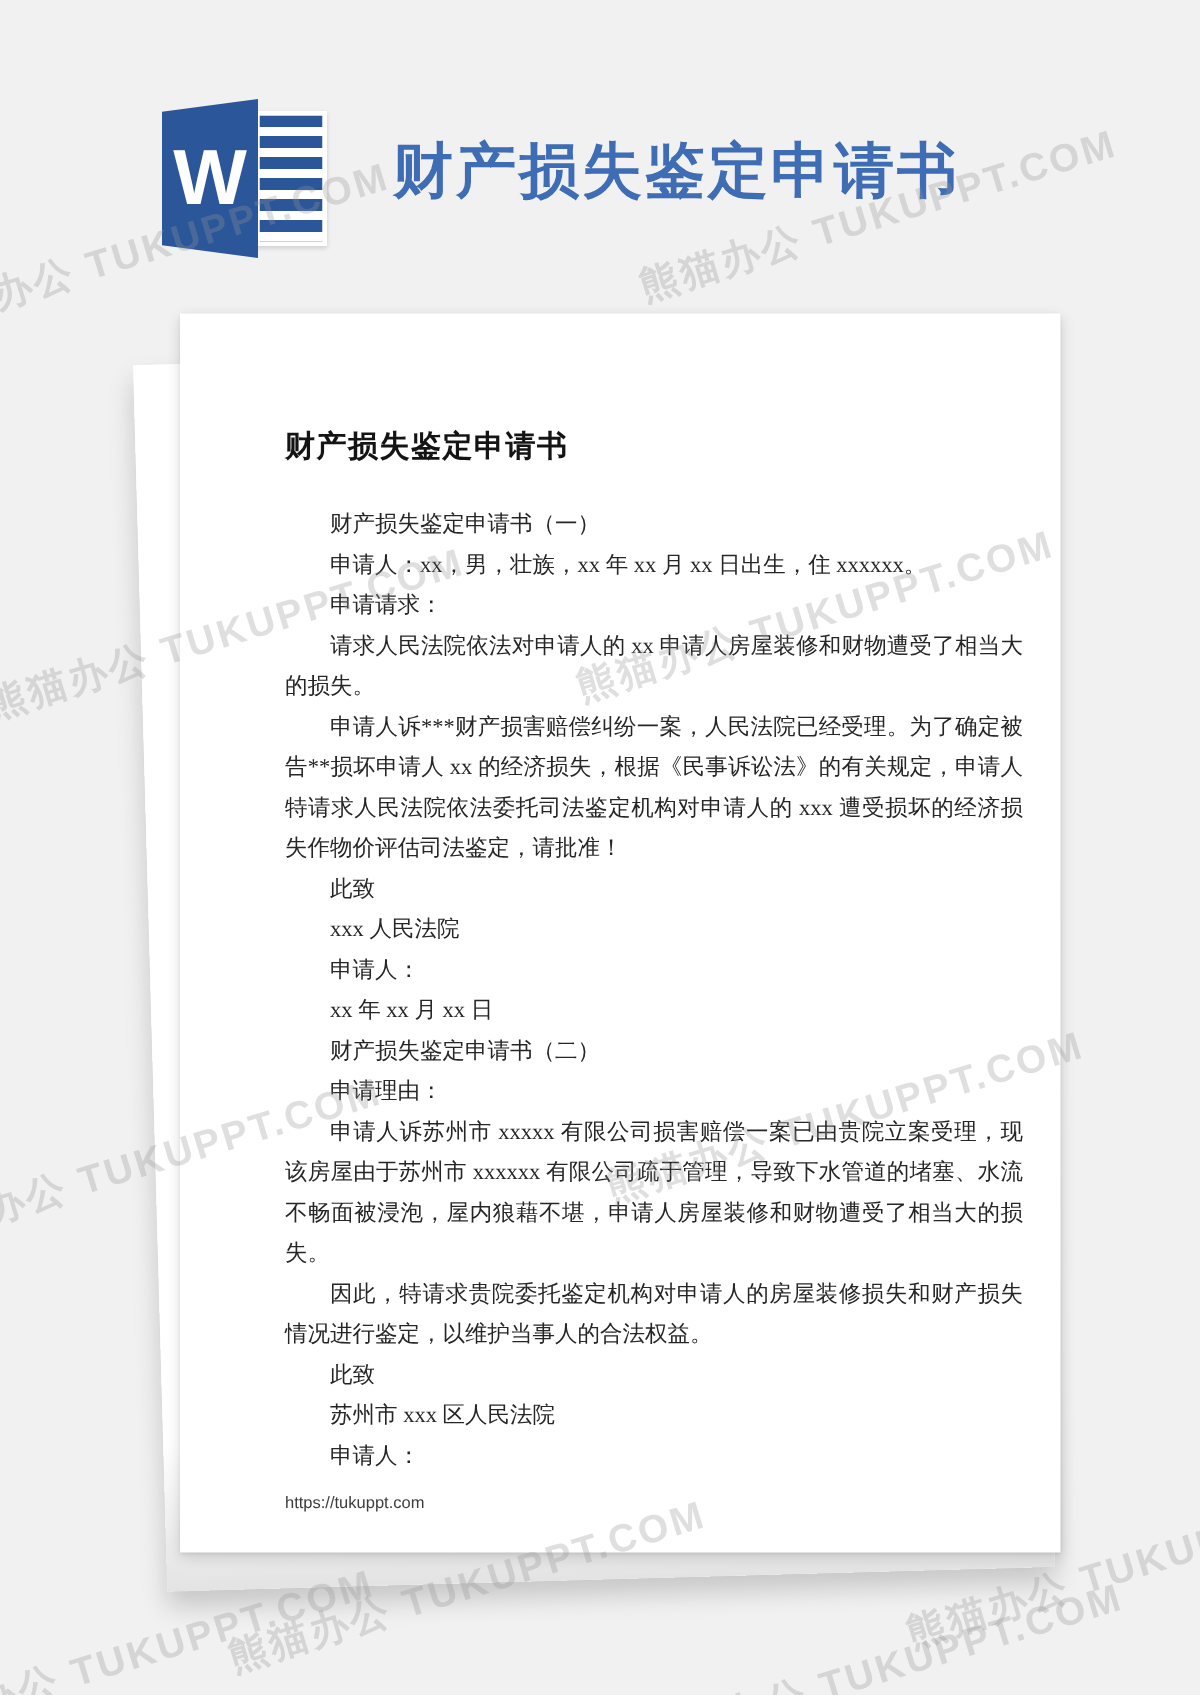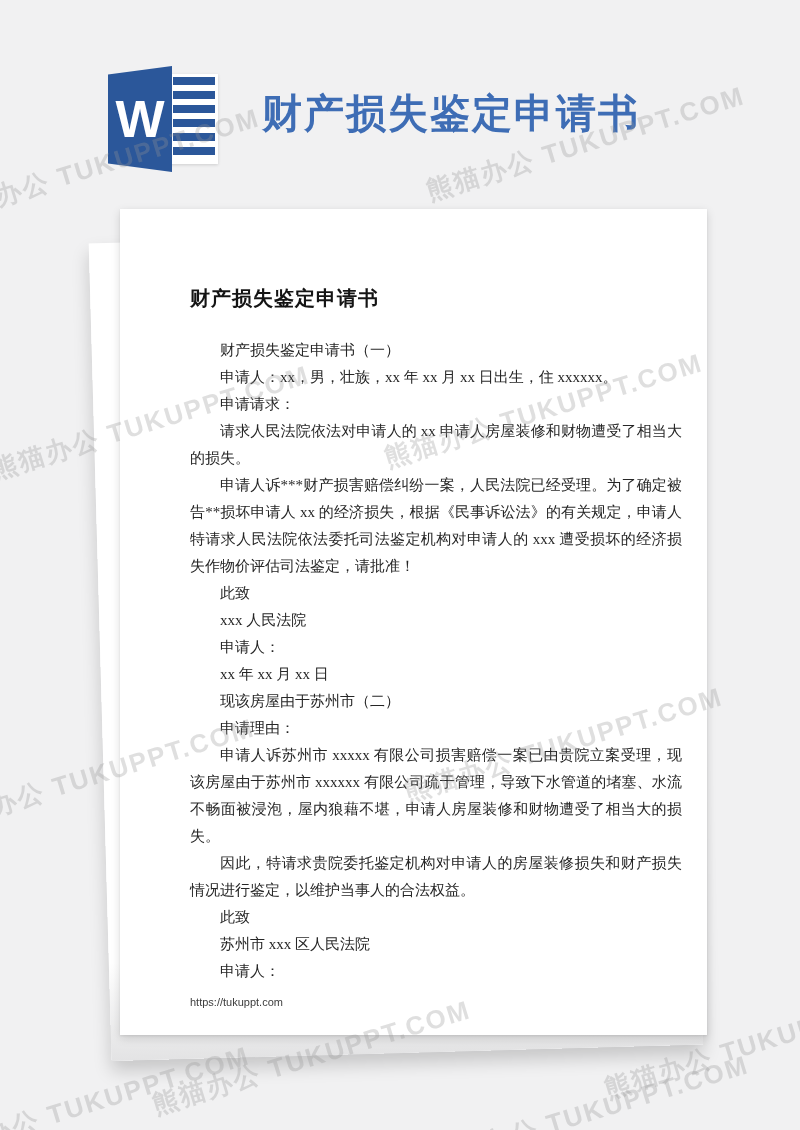--- a/index.html
+++ b/index.html
@@ -134,21 +134,21 @@
     <div id="paragraphs">
         <p class="para">财产损失鉴定申请书（一）</p>
         <p class="para">申请人：xx，男，壮族，xx 年 xx 月 xx 日出生，住 xxxxxx。</p>
         <p class="para">申请请求：</p>
         <p class="para">请求人民法院依法对申请人的 xx 申请人房屋装修和财物遭受了相当大的损失。</p>
         <p class="para">申请人诉***财产损害赔偿纠纷一案，人民法院已经受理。为了确定被告**损坏申请人 xx 的经济损失，根据《民事诉讼法》的有关规定，申请人特请求人民法院依法委托司法鉴定机构对申请人的 xxx 遭受损坏的经济损失作物价评估司法鉴定，请批准！</p>
         <p class="para">此致</p>
         <p class="para">xxx 人民法院</p>
         <p class="para">申请人：</p>
         <p class="para">xx 年 xx 月 xx 日</p>
-        <p class="para">现该房屋由于苏州市（二）</p>
+        <p class="para">财产损失鉴定申请书（二）</p>
         <p class="para">申请理由：</p>
         <p class="para">申请人诉苏州市 xxxxx 有限公司损害赔偿一案已由贵院立案受理，现该房屋由于苏州市 xxxxxx 有限公司疏于管理，导致下水管道的堵塞、水流不畅面被浸泡，屋内狼藉不堪，申请人房屋装修和财物遭受了相当大的损失。</p>
         <p class="para">因此，特请求贵院委托鉴定机构对申请人的房屋装修损失和财产损失情况进行鉴定，以维护当事人的合法权益。</p>
         <p class="para">此致</p>
         <p class="para">苏州市 xxx 区人民法院</p>
         <p class="para">申请人：</p>
       </div>
     <a class="page-footer" href="#">https://tukuppt.com</a>
   </div>
 </div>

